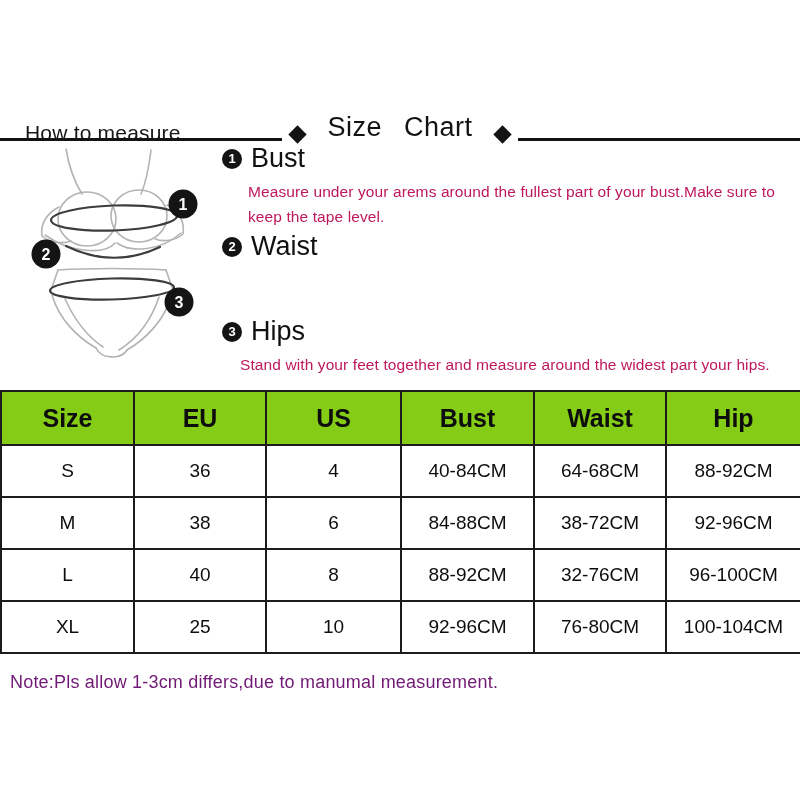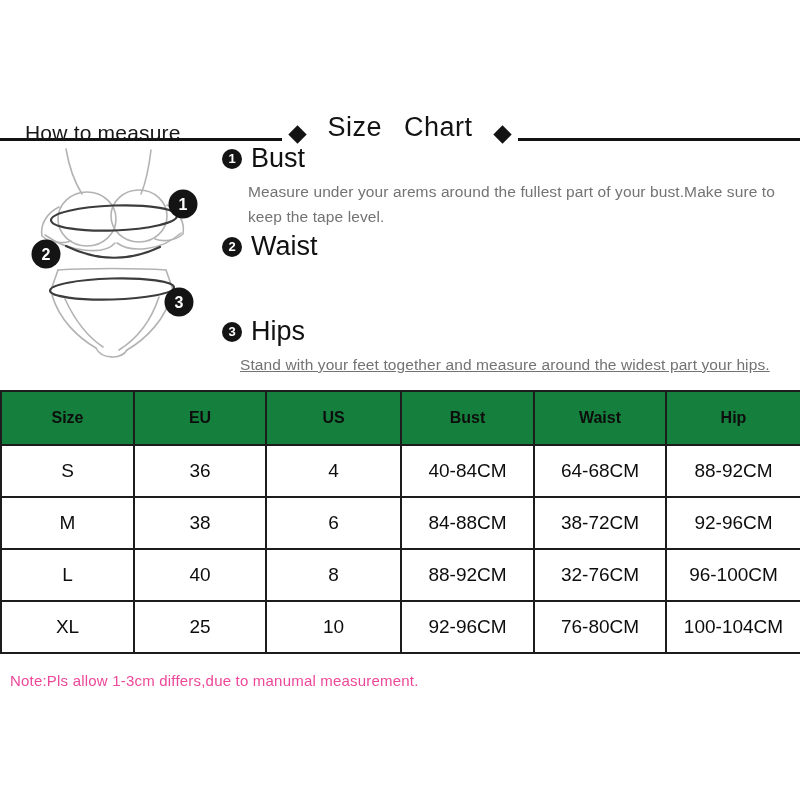--- a/index.html
+++ b/index.html
@@ -48,38 +48,38 @@
   .instruction.hips{top:173px;}
   .instr-head{display:flex;align-items:center;gap:9px;}
   .bullet{
     flex:none;width:20px;height:20px;border-radius:50%;
     background:#141414;color:#ffffff;
     font-size:13px;font-weight:bold;line-height:20px;text-align:center;
   }
   .instr-title{font-size:27px;line-height:1.1;color:#111111;}
   .instr-desc{
     margin:5px 0 0 26px;max-width:535px;
-    font-size:15.5px;line-height:1.65;color:#737373;letter-spacing:.1px;
-  }
-  .instruction.hips .instr-desc{margin-left:18px;max-width:none;white-space:nowrap;text-decoration:underline;}
+    font-size:15.5px;line-height:1.65;color:#be185d;letter-spacing:.1px;
+  }
+  .instruction.hips .instr-desc{margin-left:18px;max-width:none;white-space:nowrap;}
 
   
   table.size-table{
     position:absolute;top:390px;left:0;width:800px;
     border-collapse:collapse;table-layout:fixed;
     text-align:center;color:#0d0d0d;
   }
   .size-table th,.size-table td{border:2px solid #1c1c1c;padding:0;}
-  .size-table th{height:52px;background:#15803d;font-size:16px;font-weight:bold;}
+  .size-table th{height:52px;background:#84cc16;font-size:25px;font-weight:bold;}
   .size-table td{height:50px;font-size:19px;font-weight:normal;background:#ffffff;}
 
   
   .note{
     position:absolute;left:10px;top:672px;
-    font-size:15px;font-weight:500;color:#ec4899;letter-spacing:.2px;
+    font-size:18px;font-weight:500;color:#701a75;letter-spacing:.2px;
   }
 </style>
 </head>
 <body>
 
 <div class="page">
 
   <div class="title-row">
     <div class="rule"></div>
     <div class="diamond"></div>

